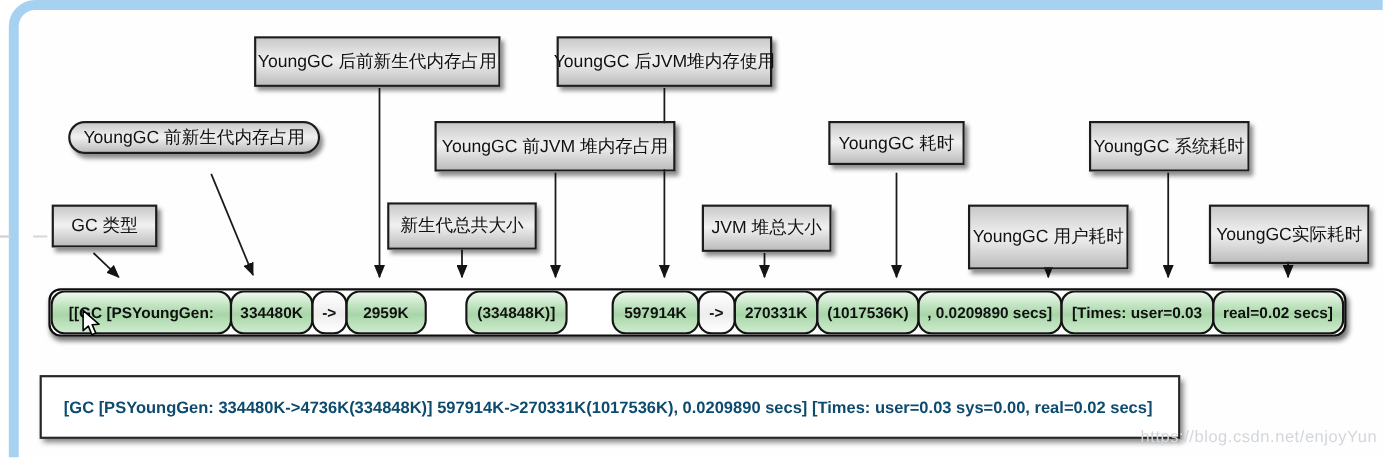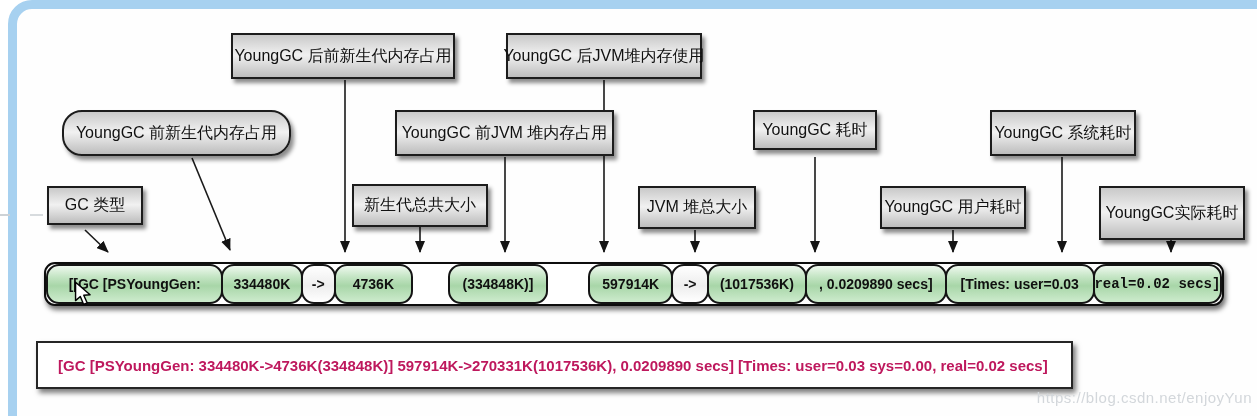--- a/index.html
+++ b/index.html
@@ -38,24 +38,24 @@
     display:flex;align-items:center;justify-content:center;
     border:2px solid #141414;border-radius:13px;box-sizing:border-box;
     margin-left:-2px;font-size:14px;font-weight:bold;color:#101010;
     white-space:nowrap;min-width:0;
   }
   .pill:first-child{margin-left:0;}
   .pill.green{background:linear-gradient(180deg,#eef8ee 0%,#c4e5c4 30%,#a8d6a8 55%,#cdebcd 100%);}
   .pill.white{background:linear-gradient(180deg,#ffffff 0%,#ededed 55%,#ffffff 100%);}
   
   .logbox{
-    position:absolute;left:36px;top:341px;width:1037px;height:48px;
+    position:absolute;left:36px;top:341px;width:1037px;height:58px;
     background:#ffffff;border:2px solid #262626;box-shadow:3px 4px 5px rgba(0,0,0,.5);
     display:flex;align-items:center;box-sizing:border-box;padding-left:20px;
-    font-size:15px;font-weight:bold;color:#be185d;white-space:nowrap;z-index:3;
+    font-size:15px;font-weight:bold;color:#0c4a6e;white-space:nowrap;z-index:3;
   }
   .watermark{
     position:absolute;left:1012px;top:389px;width:240px;text-align:right;
     font-size:15px;color:#d3d7db;letter-spacing:.5px;z-index:6;white-space:nowrap;
   }
   .cursor{position:absolute;left:74px;top:281px;z-index:9;}
 </style>
 </head>
 <body>
 
@@ -85,60 +85,61 @@
       <line x1="1171" y1="230" x2="1171" y2="252" marker-end="url(#ah)"></line>
     </g>
   </svg>
 
   <div class="gbox" style="left:231px;top:33px;width:224px;height:46px;">
       <span>YoungGC 后前新生代内存占用</span>
     </div>
   <div class="gbox" style="left:506px;top:33px;width:196px;height:46px;">
       <span>YoungGC 后JVM堆内存使用</span>
     </div>
-  <div class="gbox" style="left:62px;top:110px;width:229px;height:46px;border-radius:20px;">
+  <div class="gbox" style="left:62px;top:110px;width:229px;height:30px;border-radius:20px;">
       <span>YoungGC 前新生代内存占用</span>
     </div>
   <div class="gbox" style="left:395px;top:110px;width:219px;height:46px;">
       <span>YoungGC 前JVM 堆内存占用</span>
     </div>
   <div class="gbox" style="left:753px;top:110px;width:124px;height:40px;">
       <span>YoungGC 耗时</span>
     </div>
   <div class="gbox" style="left:990px;top:110px;width:146px;height:46px;">
       <span>YoungGC 系统耗时</span>
     </div>
   <div class="gbox" style="left:47px;top:186px;width:96px;height:39px;">
       <span>GC 类型</span>
     </div>
   <div class="gbox" style="left:352px;top:184px;width:136px;height:43px;">
       <span>新生代总共大小</span>
     </div>
   <div class="gbox" style="left:638px;top:186px;width:118px;height:43px;">
       <span>JVM 堆总大小</span>
     </div>
-  <div class="gbox" style="left:880px;top:186px;width:146px;height:43px;">
+  <div class="gbox" style="left:880px;top:186px;width:146px;height:59px;">
       <span>YoungGC 用户耗时</span>
     </div>
   <div class="gbox" style="left:1099px;top:186px;width:146px;height:54px;">
       <span>YoungGC实际耗时</span>
     </div>
 
   <div class="gcbar">
     <div class="pill green" style="flex:166 0 0;">[[GC [PSYoungGen:</div>
     <div class="pill green" style="flex:74 0 0;">334480K</div>
     <div class="pill white" style="flex:30 0 0;">-&gt;</div>
-    <div class="pill green" style="flex:72 0 0;">4736K</div>
+    <div class="pill green" style="flex:72 0 0;">2959K</div>
     <div class="pill green" style="flex:92 0 0;margin-left:35px;">(334848K)]</div>
     <div class="pill green" style="flex:78 0 0;margin-left:40px;">597914K</div>
     <div class="pill white" style="flex:32 0 0;">-&gt;</div>
+    <div class="pill green" style="flex:76 0 0;">270331K</div>
     <div class="pill green" style="flex:92 0 0;">(1017536K)</div>
     <div class="pill green" style="flex:132 0 0;">, 0.0209890 secs]</div>
     <div class="pill green" style="flex:140 0 0;">[Times: user=0.03</div>
-    <div class="pill green" style="flex:120 0 0;font-family:Liberation Mono, monospace;">real=0.02 secs]</div>
+    <div class="pill green" style="flex:120 0 0;">real=0.02 secs]</div>
   </div>
 
   <div class="logbox">
     <span>[GC [PSYoungGen: 334480K-&gt;4736K(334848K)] 597914K-&gt;270331K(1017536K), 0.0209890 secs] [Times: user=0.03 sys=0.00, real=0.02 secs]</span>
   </div>
 
   <div class="watermark">https://blog.csdn.net/enjoyYun</div>
 
   <svg class="cursor" width="18" height="25" viewBox="0 0 14.5 21">
     <path d="M1,1 L1,16.5 L5,13 L7.7,19.6 L10.7,18.3 L7.9,11.9 L13.2,11.6 Z" fill="#ffffff" stroke="#000000" stroke-width="1.2" stroke-linejoin="round"></path>

